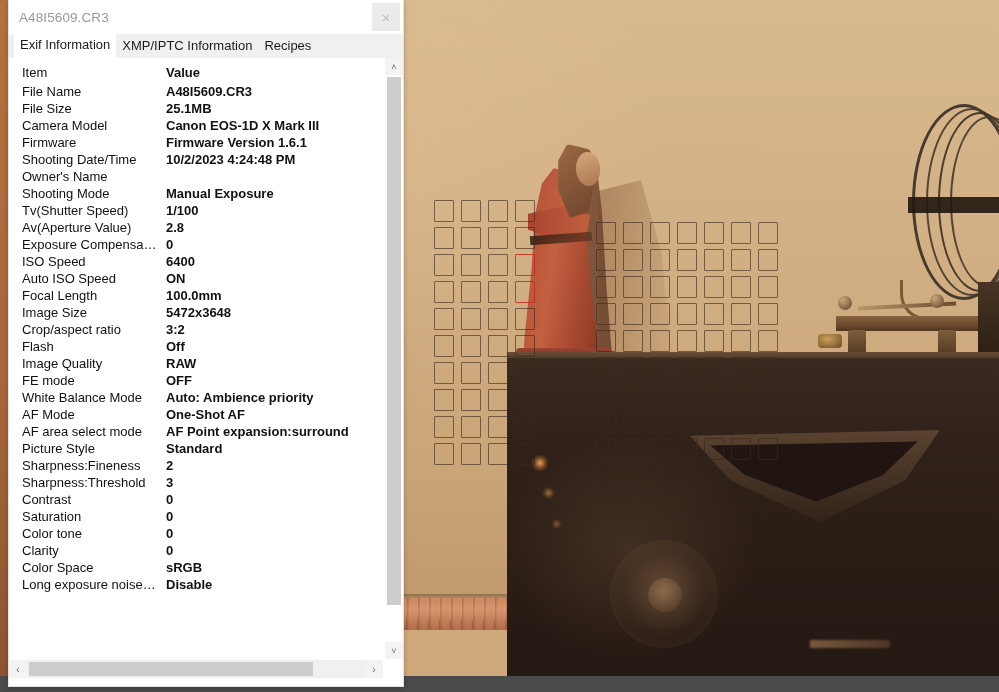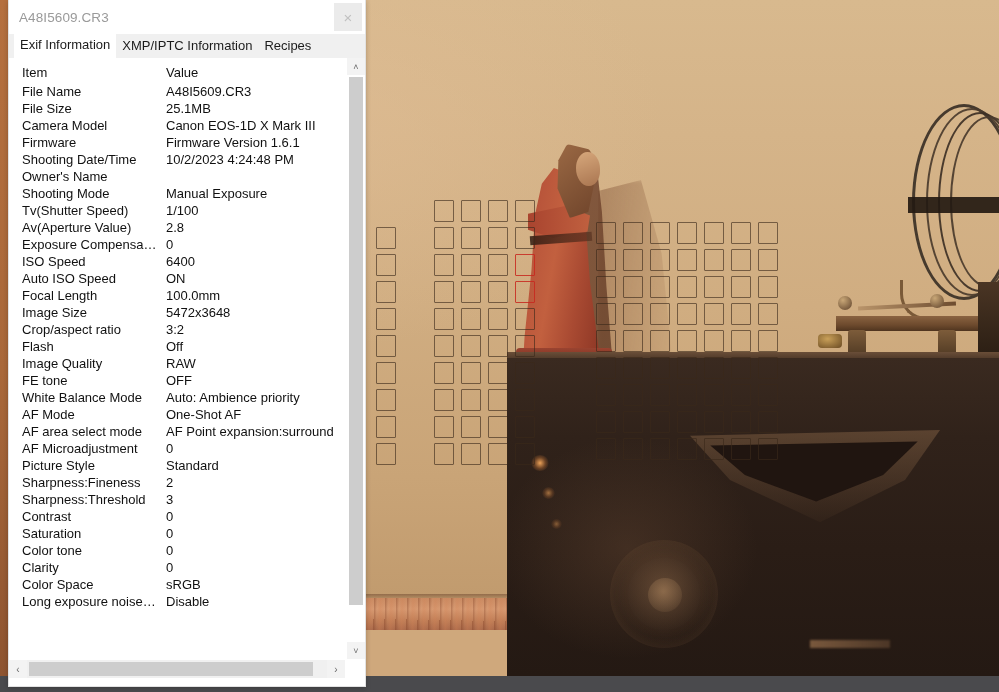--- a/index.html
+++ b/index.html
@@ -189,21 +189,21 @@
   
   #bottom-band {
     position: absolute; left: 0; top: 676px;
     width: 999px; height: 16px;
     background: #4a4a4d;
   }
 
   
   #dialog {
     position: absolute; left: 8px; top: 0;
-    width: 358px; height: 687px;
+    width: 396px; height: 687px;
     background: #ffffff;
     border: 1px solid #e2e2e2;
     border-top: none;
     box-shadow: 0 1px 5px rgba(0,0,0,0.22);
     overflow: hidden;
     display: flex; flex-direction: column;
   }
   .titlebar {
     position: relative;
     height: 34px;
@@ -274,21 +274,21 @@
     color: #111111;
   }
   table.exif td {
     padding: 0 4px 0 13px;
     height: 17px;
     line-height: 17px;
     white-space: nowrap;
     overflow: hidden;
     text-overflow: ellipsis;
   }
-  table.exif td.val, table.exif th.val { padding-left: 5px; }
+  table.exif td.val, table.exif th.val { padding-left: 5px; font-weight: bold; }
   col.c-item { width: 152px; }
   col.c-val  { width: auto; }
 
   
   .vscroll {
     position: absolute; right: 0; top: 0; bottom: 0;
     width: 18px;
     background: #ffffff;
   }
   .vs-up, .vs-down {
@@ -599,38 +599,34 @@
               </tr>
               <tr>
                 <td>Flash</td>
                 <td class="val">Off</td>
               </tr>
               <tr>
                 <td>Image Quality</td>
                 <td class="val">RAW</td>
               </tr>
               <tr>
-                <td>FE tone</td>
+                <td>FE mode</td>
                 <td class="val">OFF</td>
               </tr>
               <tr>
                 <td>White Balance Mode</td>
                 <td class="val">Auto: Ambience priority</td>
               </tr>
               <tr>
                 <td>AF Mode</td>
                 <td class="val">One-Shot AF</td>
               </tr>
               <tr>
                 <td>AF area select mode</td>
                 <td class="val">AF Point expansion:surround</td>
-              </tr>
-              <tr>
-                <td>AF Microadjustment</td>
-                <td class="val">0</td>
               </tr>
               <tr>
                 <td>Picture Style</td>
                 <td class="val">Standard</td>
               </tr>
               <tr>
                 <td>Sharpness:Fineness</td>
                 <td class="val">2</td>
               </tr>
               <tr>

